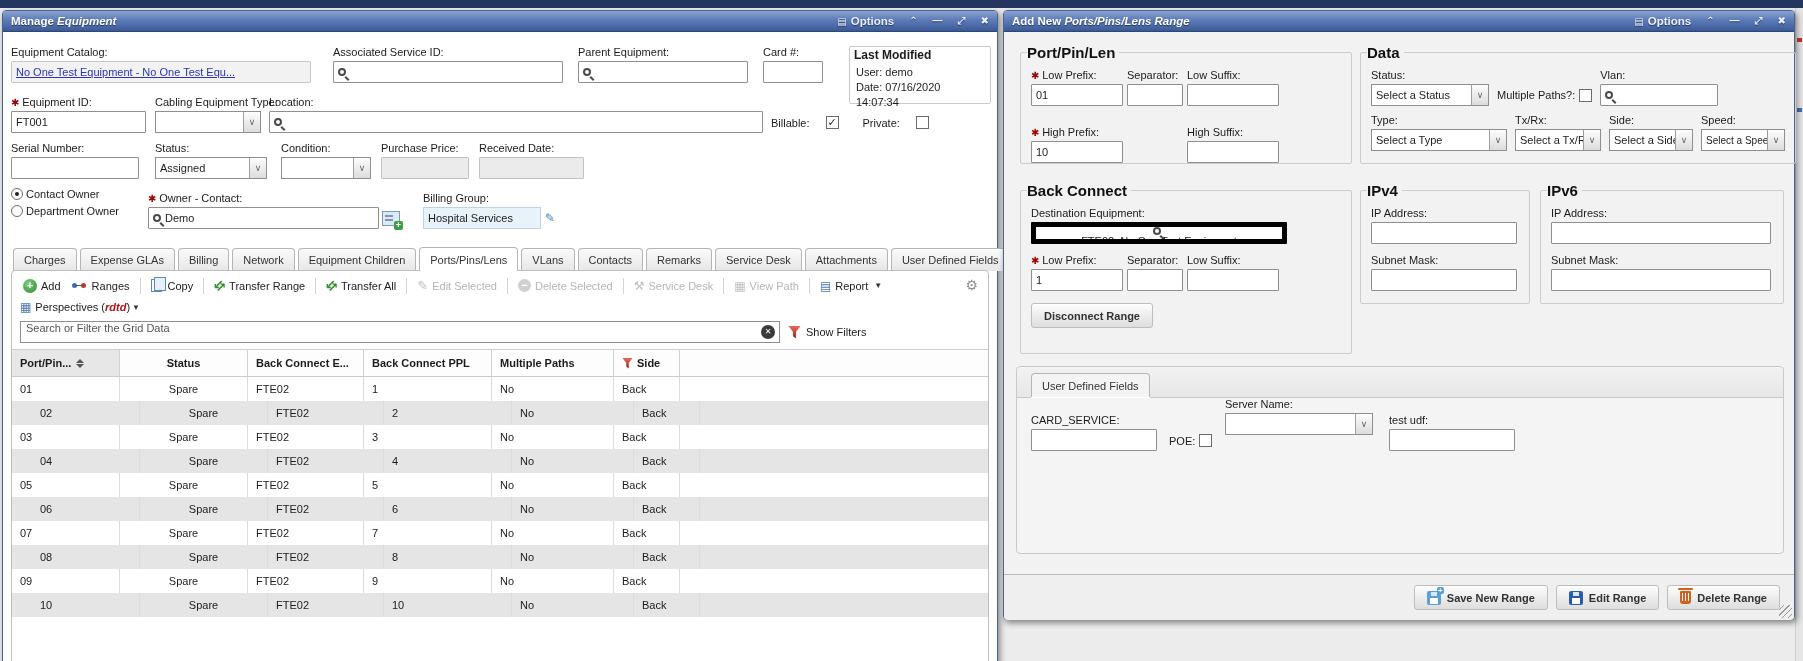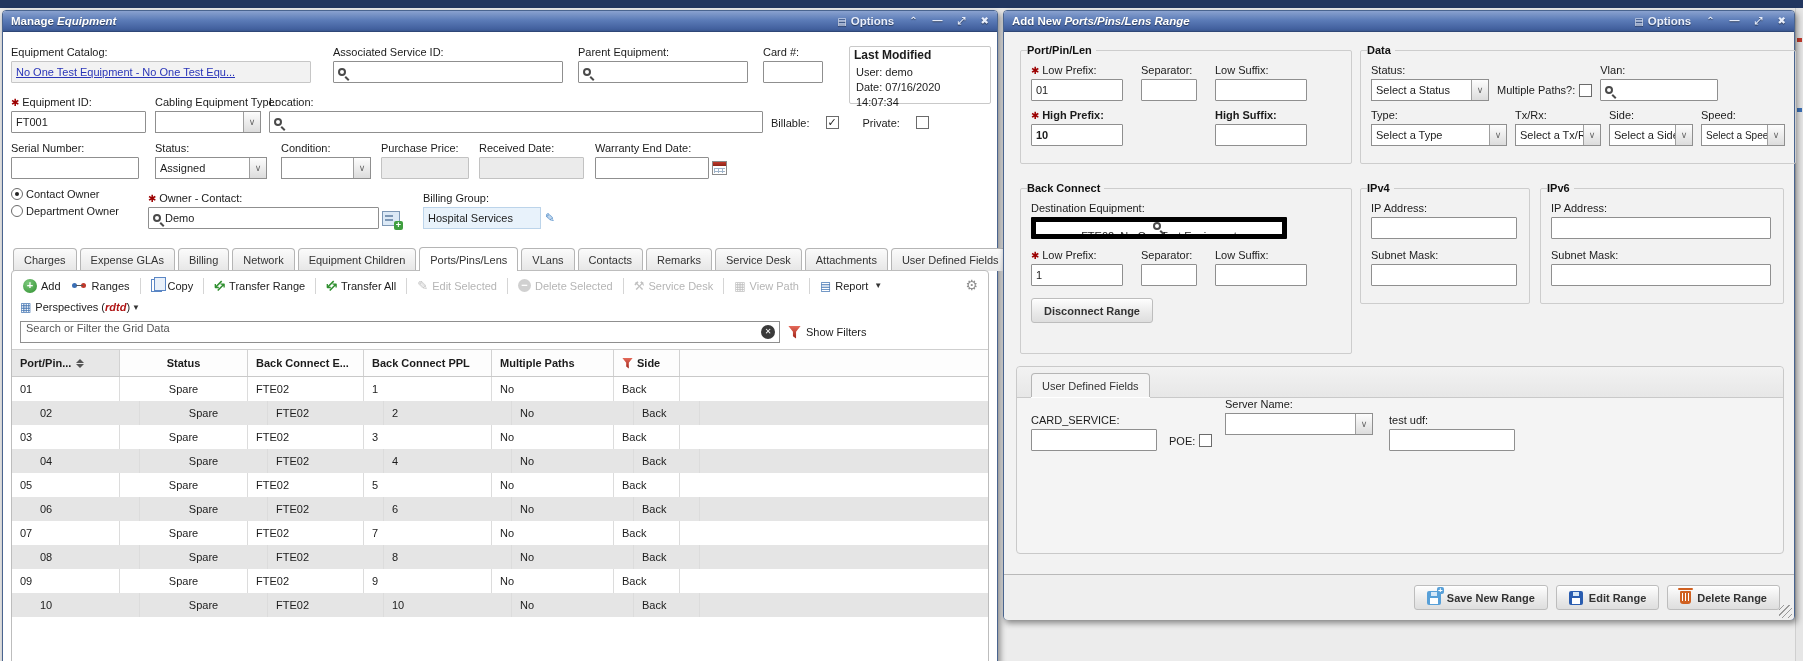--- a/index.html
+++ b/index.html
@@ -102,22 +102,22 @@
   .c1 { width:108px; } .c2 { width:128px; justify-content:center; } .c3 { width:116px; } .c4 { width:128px; } .c5 { width:122px; } .c6 { width:66px; } .cf { flex:1; border-right:none !important; }
   .trow.head .c1 { background:#e7e7e7; }
   .sortic { display:inline-flex; flex-direction:column; margin-left:5px; gap:1px; }
   .sortic i { width:0; height:0; border-left:4px solid transparent; border-right:4px solid transparent; }
   .sortic .up { border-bottom:4px solid #555; }
   .sortic .dn { border-top:4px solid #555; }
 
   
   #rw-body { position:relative; height:588px; }
   fieldset.grp { position:absolute; border:1px solid #cdcdcd; border-radius:2px; padding:6px 10px 8px 10px; }
-  fieldset.grp legend { font-weight:bold; font-size:11px; color:#111; padding:0 4px 0 0; margin-left:-4px; }
-  .frow { display:flex; gap:18px; }
+  fieldset.grp legend { font-weight:bold; font-size:15px; color:#111; padding:0 4px 0 0; margin-left:-4px; }
+  .frow { display:flex; gap:4px; }
   .fcol {}
   #g-ppl { left:16px; top:12px; width:332px; height:120px; }
   #g-data { left:356px; top:12px; width:424px; height:120px; }
   #g-back { left:16px; top:150px; width:332px; height:172px; }
   #g-ipv4 { left:356px; top:150px; width:170px; height:122px; }
   #g-ipv6 { left:536px; top:150px; width:244px; height:122px; }
   .btn { display:inline-flex; align-items:center; justify-content:center; gap:6px; border:1px solid #bdbdbd; border-radius:3px; background:linear-gradient(#fefefe,#e9e9e9 60%,#dedede); padding:0 12px; height:25px; font-weight:bold; color:#333; box-shadow:inset 0 1px 0 #fff; cursor:default; white-space:nowrap; }
   #dest-input { border:5px solid #000000;flex-direction:column; }
   #udf-panel { position:absolute; left:12px; top:334px; width:768px; height:188px; border:1px solid #c9c9c9; border-radius:4px; background:#f4f4f4; }
   #udf-tabstrip { display:flex; padding:6px 0 0 14px; border-bottom:1px solid #c9c9c9; background:linear-gradient(#f2f2f2,#e7e7e7); border-radius:4px 4px 0 0; }
@@ -234,27 +234,20 @@
         </div>
     </div>
     <div class="fg" style="left:378px;top:110px;width:88px;">
       <span class="lbl">Purchase Price:</span>
       <div class="tin dis"></div>
     </div>
     <div class="fg" style="left:476px;top:110px;width:105px;">
       <span class="lbl">Received Date:</span>
       <div class="tin dis"></div>
     </div>
-    <div class="fg" style="left:592px;top:110px;width:132px;">
-      <span class="lbl">Warranty End Date:</span>
-      <div style="display:flex;align-items:center;">
-        <div class="tin" style="flex:1;"></div>
-        <span class="cal"></span>
-      </div>
-    </div>
 
     <div class="fg" style="left:8px;top:156px;">
       <div style="margin-bottom:5px;"><span class="radio on"></span> <span>Contact Owner</span></div>
       <div><span class="radio"></span> <span>Department Owner</span></div>
     </div>
     <div class="fg" style="left:145px;top:160px;width:252px;">
       <span class="lbl req">Owner - Contact:</span>
       <div style="display:flex;align-items:center;">
         <div class="tin" style="flex:1;">
             <span class="mag"></span>
@@ -511,21 +504,21 @@
           </div>
         <div class="fcol" style="width:56px;">
             <span class="lbl">Separator:</span>
             <div class="tin"></div>
           </div>
         <div class="fcol" style="width:92px;">
             <span class="lbl">Low Suffix:</span>
             <div class="tin"></div>
           </div>
       </div>
-      <div class="frow" style="margin-top:8px;font-weight:bold;">
+      <div class="frow" style="margin-top:20px;">
         <div class="fcol" style="width:92px;">
             <span class="lbl req">High Prefix:</span>
             <div class="tin">
               <span>10</span>
             </div>
           </div>
         <div class="fcol" style="width:56px;"></div>
         <div class="fcol" style="width:92px;">
             <span class="lbl">High Suffix:</span>
             <div class="tin"></div>

